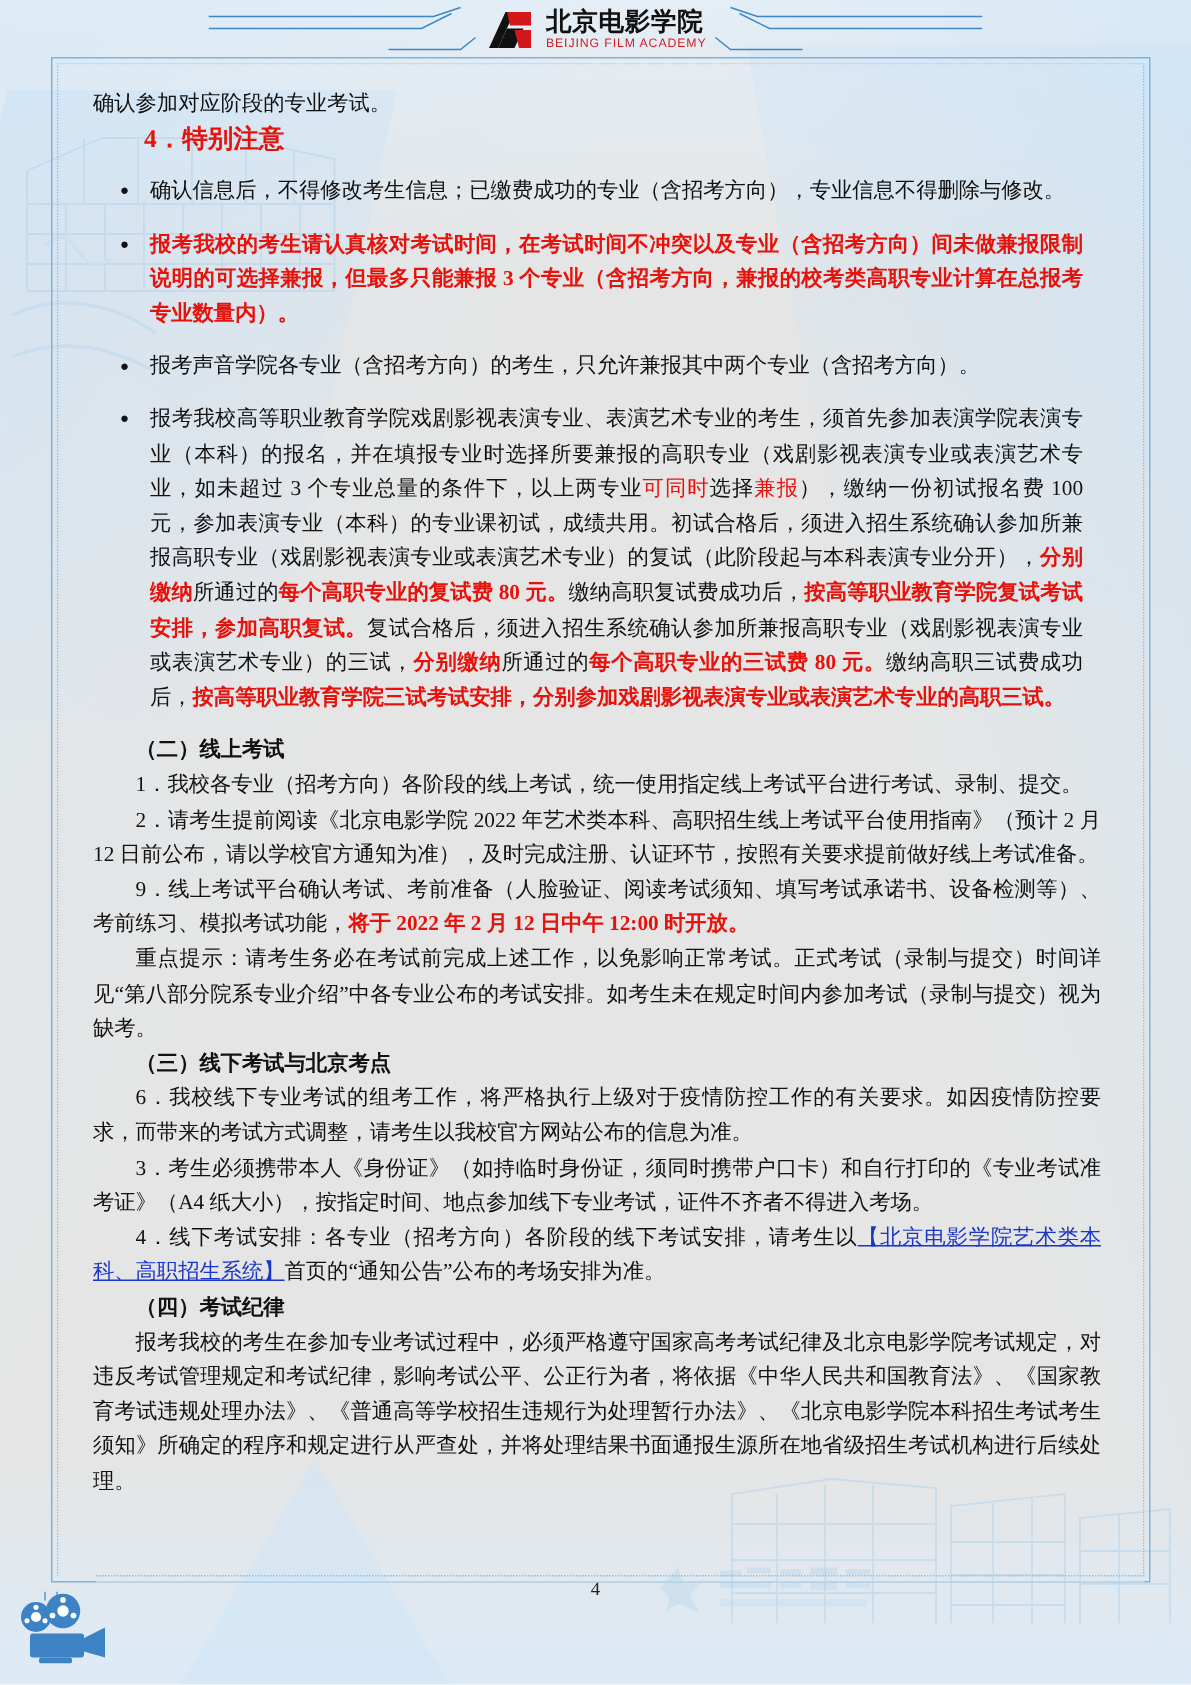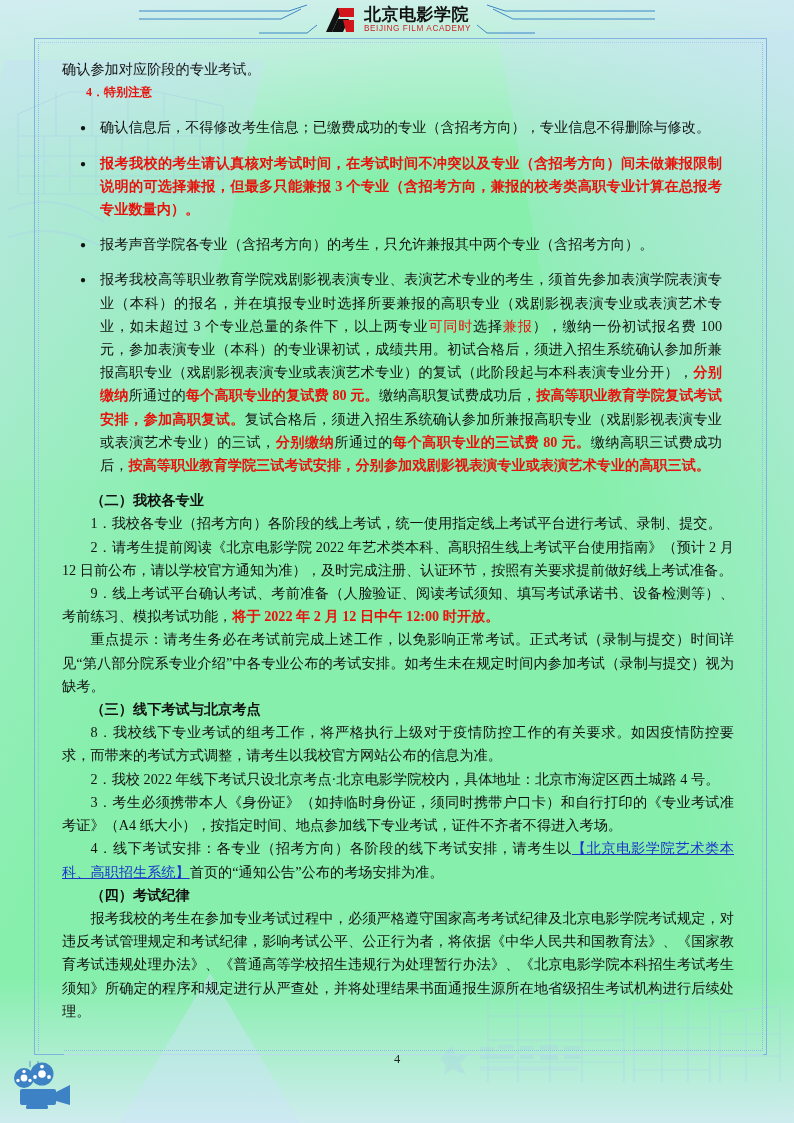--- a/index.html
+++ b/index.html
@@ -7,21 +7,21 @@
     padding: 0;
     background: #ffffff;
   }
   body {
     font-family: "Liberation Serif", "DejaVu Serif", serif;
   }
   .page {
     position: relative;
     width: 794px;
     height: 1123px;
-    background: #86efac;
+    background: #e5e5e5;
     overflow: hidden;
   }
 
   
   .bg-wash {
     position: absolute;
     inset: 0;
     background:
       linear-gradient(115deg, rgba(214,233,248,0.55) 0%, rgba(255,255,255,0) 34%),
       linear-gradient(255deg, rgba(207,229,247,0.60) 0%, rgba(255,255,255,0) 30%),
@@ -165,21 +165,21 @@
   .heading {
     margin: 0;
     font-weight: bold;
     font-size: 14.2px;
     line-height: 23.2px;
   }
   .heading-red {
     margin: 0;
     color: #e8120c;
     font-weight: bold;
-    font-size: 12px;
+    font-size: 17px;
     line-height: 23.2px;
     text-indent: 2em;
   }
   ul.bullets {
     list-style: none;
     margin: 0;
     padding: 0;
   }
   ul.bullets > li {
     position: relative;
@@ -316,32 +316,31 @@
 
     <p class="heading-red">4．特别注意</p>
 
     <ul class="bullets">
       <li><span>确认信息后，不得修改考生信息；已缴费成功的专业（含招考方向），专业信息不得删除与修改。</span></li>
       <li><span class="red-b">报考我校的考生请认真核对考试时间，在考试时间不冲突以及专业（含招考方向）间未做兼报限制说明的可选择兼报，但最多只能兼报 3 个专业（含招考方向，兼报的校考类高职专业计算在总报考专业数量内）。</span></li>
       <li><span>报考声音学院各专业（含招考方向）的考生，只允许兼报其中两个专业（含招考方向）。</span></li>
       <li><span class=""><span>报考我校高等职业教育学院戏剧影视表演专业、表演艺术专业的考生，须首先参加表演学院表演专业（本科）的报名，并在填报专业时选择所要兼报的高职专业（戏剧影视表演专业或表演艺术专业，如未超过 3 个专业总量的条件下，以上两专业</span><span class="red">可同时</span><span>选择</span><span class="red">兼报</span><span>），缴纳一份初试报名费 100 元，参加表演专业（本科）的专业课初试，成绩共用。初试合格后，须进入招生系统确认参加所兼报高职专业（戏剧影视表演专业或表演艺术专业）的复试（此阶段起与本科表演专业分开），</span><span class="red-b">分别缴纳</span><span>所通过的</span><span class="red-b">每个高职专业的复试费 80 元。</span><span>缴纳高职复试费成功后，</span><span class="red-b">按高等职业教育学院复试考试安排，参加高职复试。</span><span>复试合格后，须进入招生系统确认参加所兼报高职专业（戏剧影视表演专业或表演艺术专业）的三试，</span><span class="red-b">分别缴纳</span><span>所通过的</span><span class="red-b">每个高职专业的三试费 80 元。</span><span>缴纳高职三试费成功后，</span><span class="red-b">按高等职业教育学院三试考试安排，分别参加戏剧影视表演专业或表演艺术专业的高职三试。</span></span></li>
     </ul>
 
-    <p class="heading p-indent">（二）我校各专业</p>
+    <p class="heading p-indent">（二）线上考试</p>
     <div>
         <p class="p p-indent"><span>1．我校各专业（招考方向）各阶段的线上考试，统一使用指定线上考试平台进行考试、录制、提交。</span></p>
         <p class="p p-indent"><span>2．请考生提前阅读《北京电影学院 2022 年艺术类本科、高职招生线上考试平台使用指南》（预计 2 月 12 日前公布，请以学校官方通知为准），及时完成注册、认证环节，按照有关要求提前做好线上考试准备。</span></p>
         <p class="p p-indent"><span>9．线上考试平台确认考试、考前准备（人脸验证、阅读考试须知、填写考试承诺书、设备检测等）、考前练习、模拟考试功能，</span><span class="red-b">将于 2022 年 2 月 12 日中午 12:00 时开放。</span></p>
         <p class="p p-indent"><span class="bold">重点提示：</span><span>请考生务必在考试前完成上述工作，以免影响正常考试。正式考试（录制与提交）时间详见“第八部分院系专业介绍”中各专业公布的考试安排。如考生未在规定时间内参加考试（录制与提交）视为缺考。</span></p>
       </div>
 
     <p class="heading p-indent">（三）线下考试与北京考点</p>
     <div>
-        <p class="p p-indent"><span>8．我校线下专业考试的组考工作，将严格执行上级对于疫情防控工作的有关要求。如因疫情防控要求，而带来的考试方式调整，请考生以我校官方网站公布的信息为准。</span></p>
-        <p class="p p-indent"><span>2．我校 2022 年线下考试只设北京考点·北京电影学院校内，具体地址：北京市海淀区西土城路 4 号。</span></p>
+        <p class="p p-indent"><span>6．我校线下专业考试的组考工作，将严格执行上级对于疫情防控工作的有关要求。如因疫情防控要求，而带来的考试方式调整，请考生以我校官方网站公布的信息为准。</span></p>
         <p class="p p-indent"><span>3．考生必须携带本人《身份证》（如持临时身份证，须同时携带户口卡）和自行打印的《专业考试准考证》（A4 纸大小），按指定时间、地点参加线下专业考试，证件不齐者不得进入考场。</span></p>
         <p class="p p-indent"><span>4．线下考试安排：各专业（招考方向）各阶段的线下考试安排，请考生以</span><span class="link">【北京电影学院艺术类本科、高职招生系统】</span><span>首页的“通知公告”公布的考场安排为准。</span></p>
       </div>
 
     <p class="heading p-indent">（四）考试纪律</p>
     <div>
         <p class="p p-indent"><span>报考我校的考生在参加专业考试过程中，必须严格遵守国家高考考试纪律及北京电影学院考试规定，对违反考试管理规定和考试纪律，影响考试公平、公正行为者，将依据《中华人民共和国教育法》、《国家教育考试违规处理办法》、《普通高等学校招生违规行为处理暂行办法》、《北京电影学院本科招生考试考生须知》所确定的程序和规定进行从严查处，并将处理结果书面通报生源所在地省级招生考试机构进行后续处理。</span></p>
       </div>
 
   </div>

